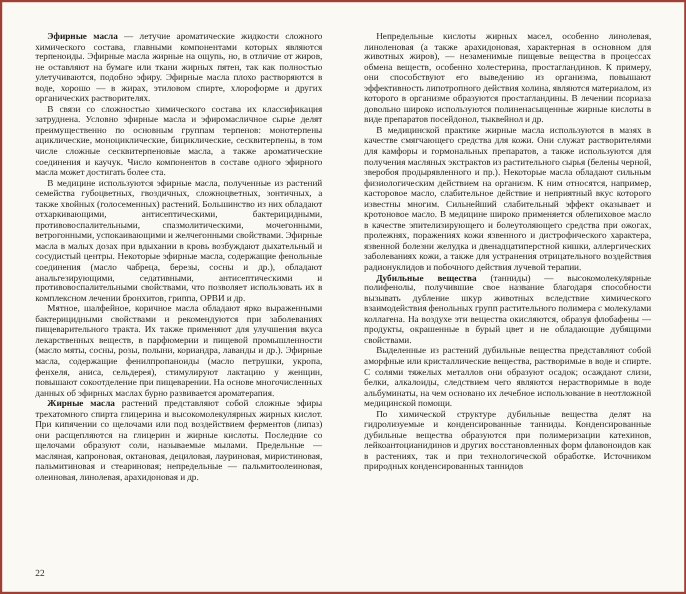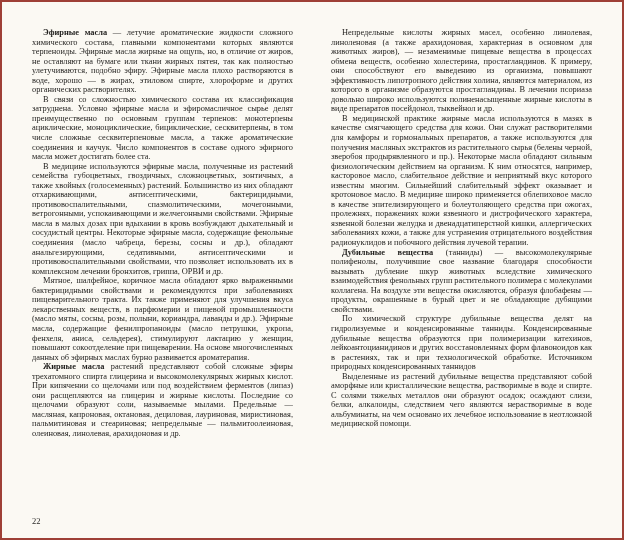--- a/index.html
+++ b/index.html
@@ -64,18 +64,18 @@
       <p><b class="lead">Жирные масла</b> <span>растений представляют собой сложные эфиры трехатомного спирта глицерина и высокомолекулярных жирных кислот. При кипячении со щелочами или под воздействием ферментов (липаз) они расщепляются на глицерин и жирные кислоты. Последние со щелочами образуют соли, называемые мылами. Предельные — масляная, капроновая, октановая, дециловая, лауриновая, миристиновая, пальмитиновая и стеариновая; непредельные — пальмитоолеиновая, олеиновая, линолевая, арахидоновая и др.</span></p>
     </div>
     <div class="page-number">22</div>
   </div>
 
   <div class="page">
     <div class="page-text">
       <p>Непредельные кислоты жирных масел, особенно линолевая, линоленовая (а также арахидоновая, характерная в основном для животных жиров), — незаменимые пищевые вещества в процессах обмена веществ, особенно холестерина, простагландинов. К примеру, они способствуют его выведению из организма, повышают эффективность липотропного действия холина, являются материалом, из которого в организме образуются простагландины. В лечении псориаза довольно широко используются полиненасыщенные жирные кислоты в виде препаратов посейдонол, тыквейнол и др.</p>
       <p>В медицинской практике жирные масла используются в мазях в качестве смягчающего средства для кожи. Они служат растворителями для камфоры и гормональных препаратов, а также используются для получения масляных экстрактов из растительного сырья (белены черной, зверобоя продырявленного и пр.). Некоторые масла обладают сильным физиологическим действием на организм. К ним относятся, например, касторовое масло, слабительное действие и неприятный вкус которого известны многим. Сильнейший слабительный эффект оказывает и кротоновое масло. В медицине широко применяется облепиховое масло в качестве эпителизирующего и болеутоляющего средства при ожогах, пролежнях, поражениях кожи язвенного и дистрофического характера, язвенной болезни желудка и двенадцатиперстной кишки, аллергических заболеваниях кожи, а также для устранения отрицательного воздействия радионуклидов и побочного действия лучевой терапии.</p>
       <p><b class="lead">Дубильные вещества</b> <span>(танниды) — высокомолекулярные полифенолы, получившие свое название благодаря способности вызывать дубление шкур животных вследствие химического взаимодействия фенольных групп растительного полимера с молекулами коллагена. На воздухе эти вещества окисляются, образуя флобафены — продукты, окрашенные в бурый цвет и не обладающие дубящими свойствами.</span></p>
+      <p>Выделенные из растений дубильные вещества представляют собой аморфные или кристаллические вещества, растворимые в воде и спирте. С солями тяжелых металлов они образуют осадок; осаждают слизи, белки, алкалоиды, следствием чего являются нерастворимые в воде альбуминаты, на чем основано их лечебное использование в неотложной медицинской помощи.</p>
       <p>По химической структуре дубильные вещества делят на гидролизуемые и конденсированные танниды. Конденсированные дубильные вещества образуются при полимеризации катехинов, лейкоантоцианидинов и других восстановленных форм флавоноидов как в растениях, так и при технологической обработке. Источником природных конденсированных таннидов</p>
-      <p>Выделенные из растений дубильные вещества представляют собой аморфные или кристаллические вещества, растворимые в воде и спирте. С солями тяжелых металлов они образуют осадок; осаждают слизи, белки, алкалоиды, следствием чего являются нерастворимые в воде альбуминаты, на чем основано их лечебное использование в неотложной медицинской помощи.</p>
     </div>
   </div>
 
 </div>
 
 </body></html>

